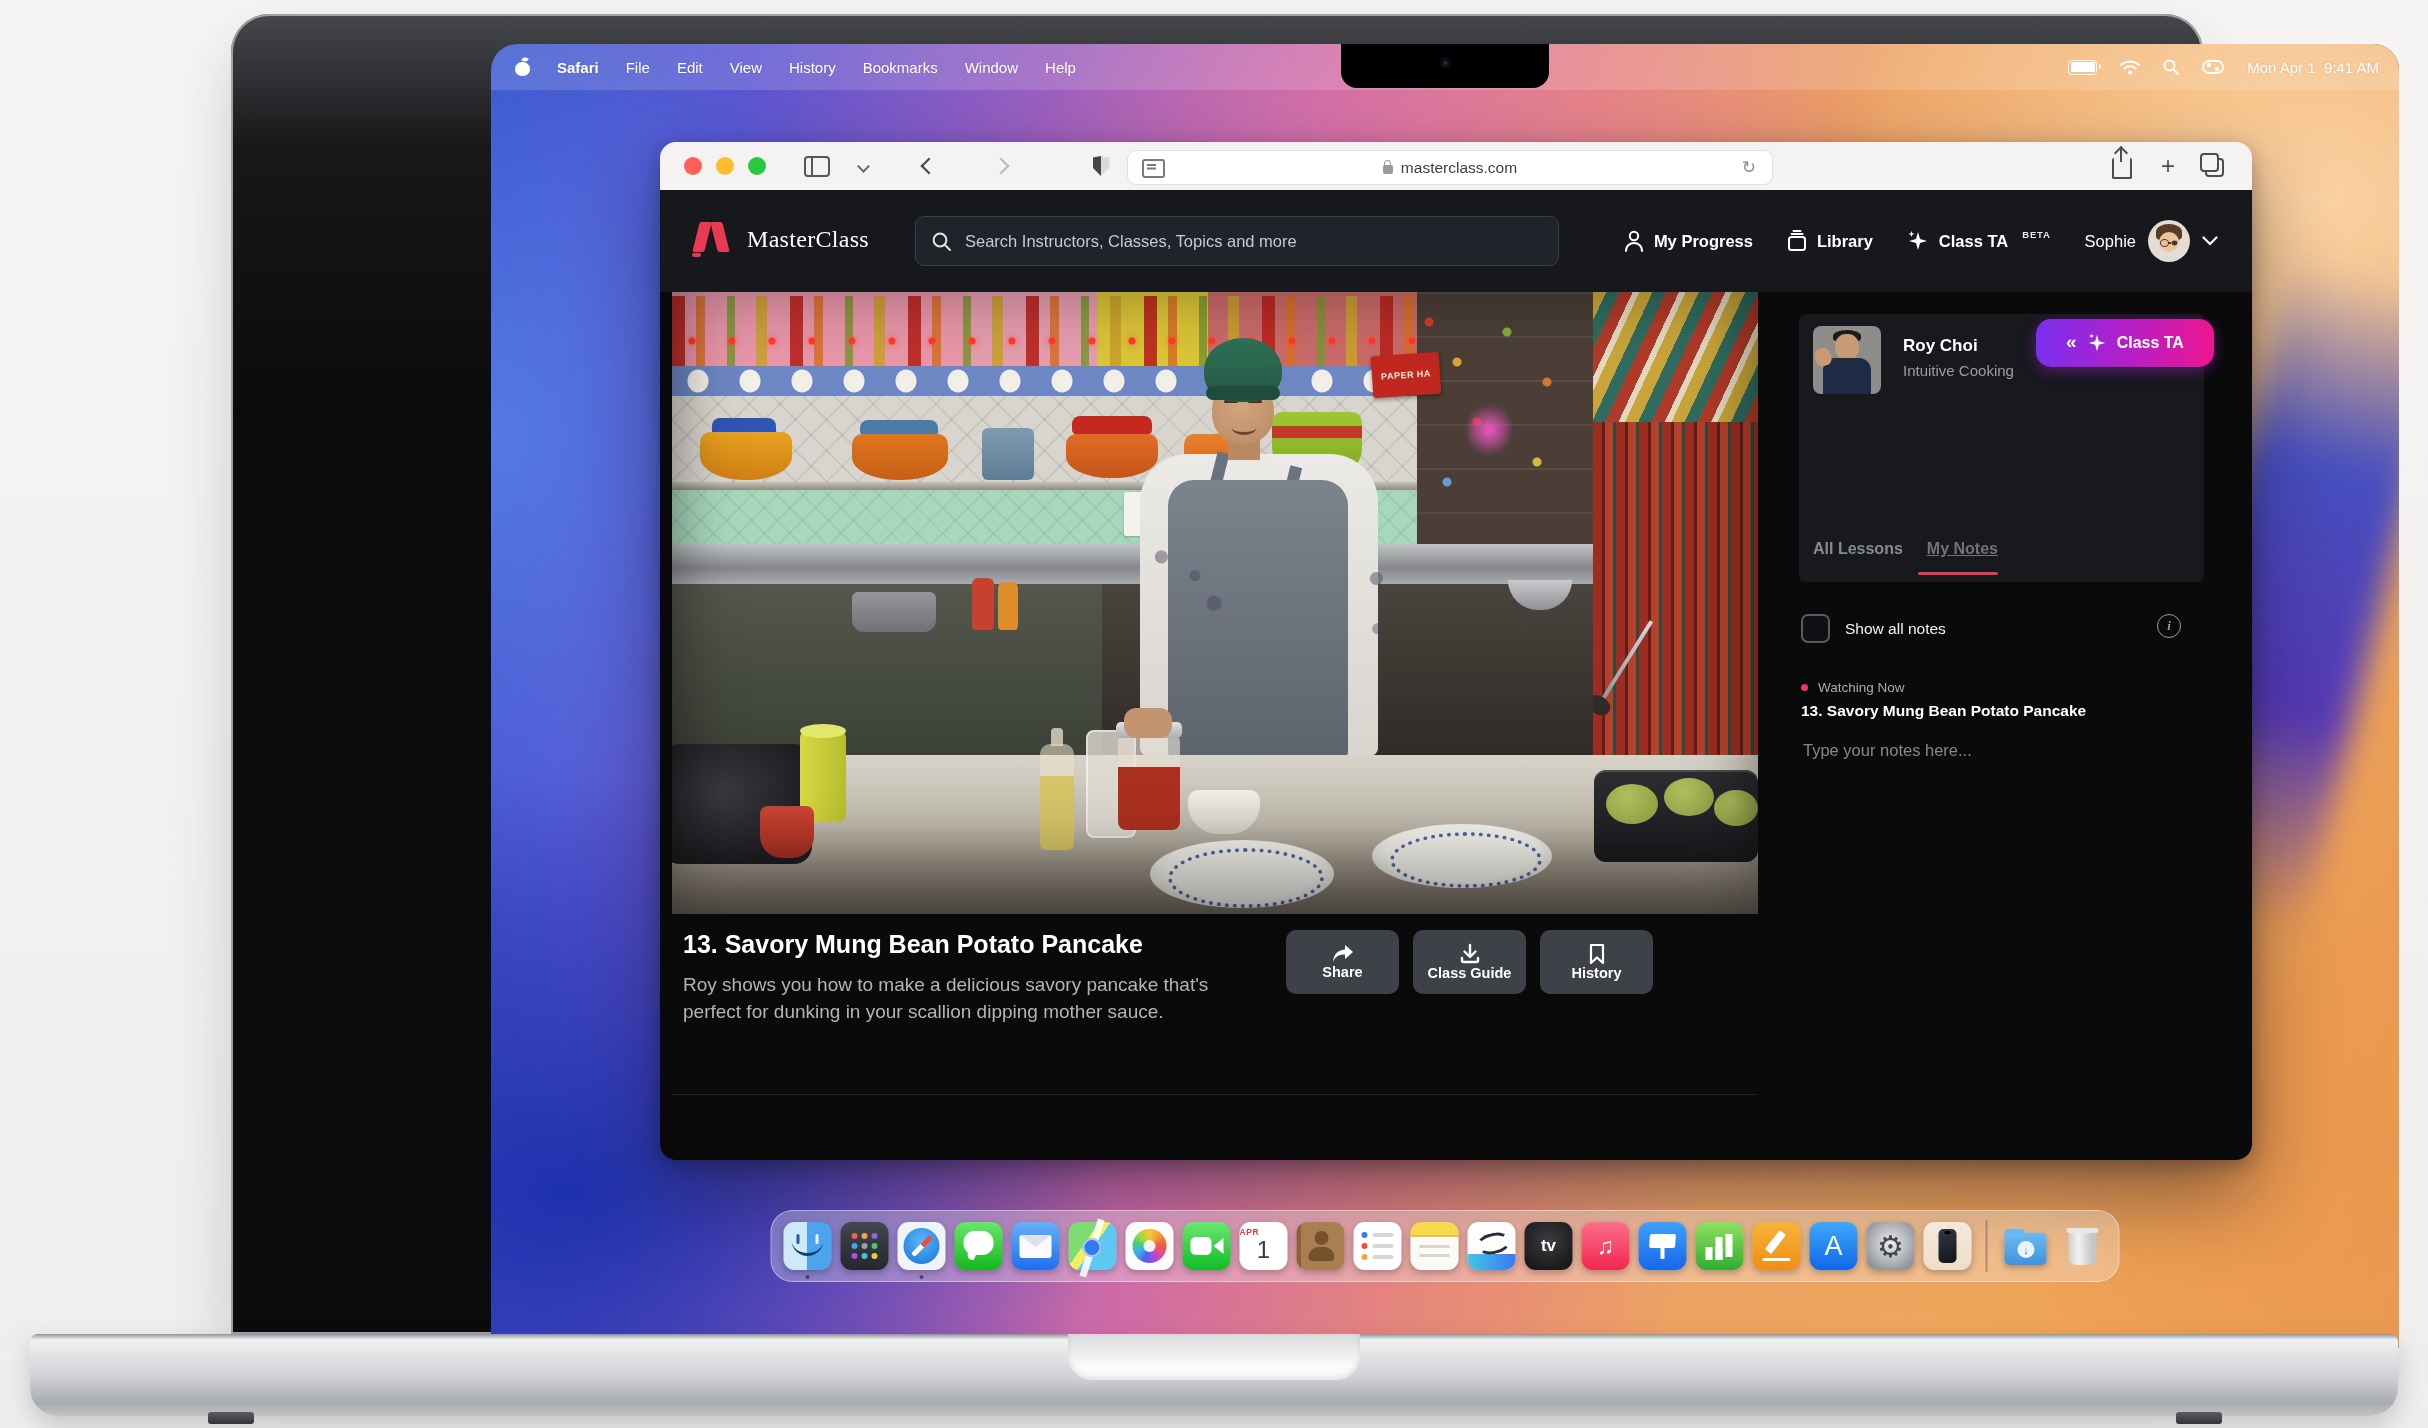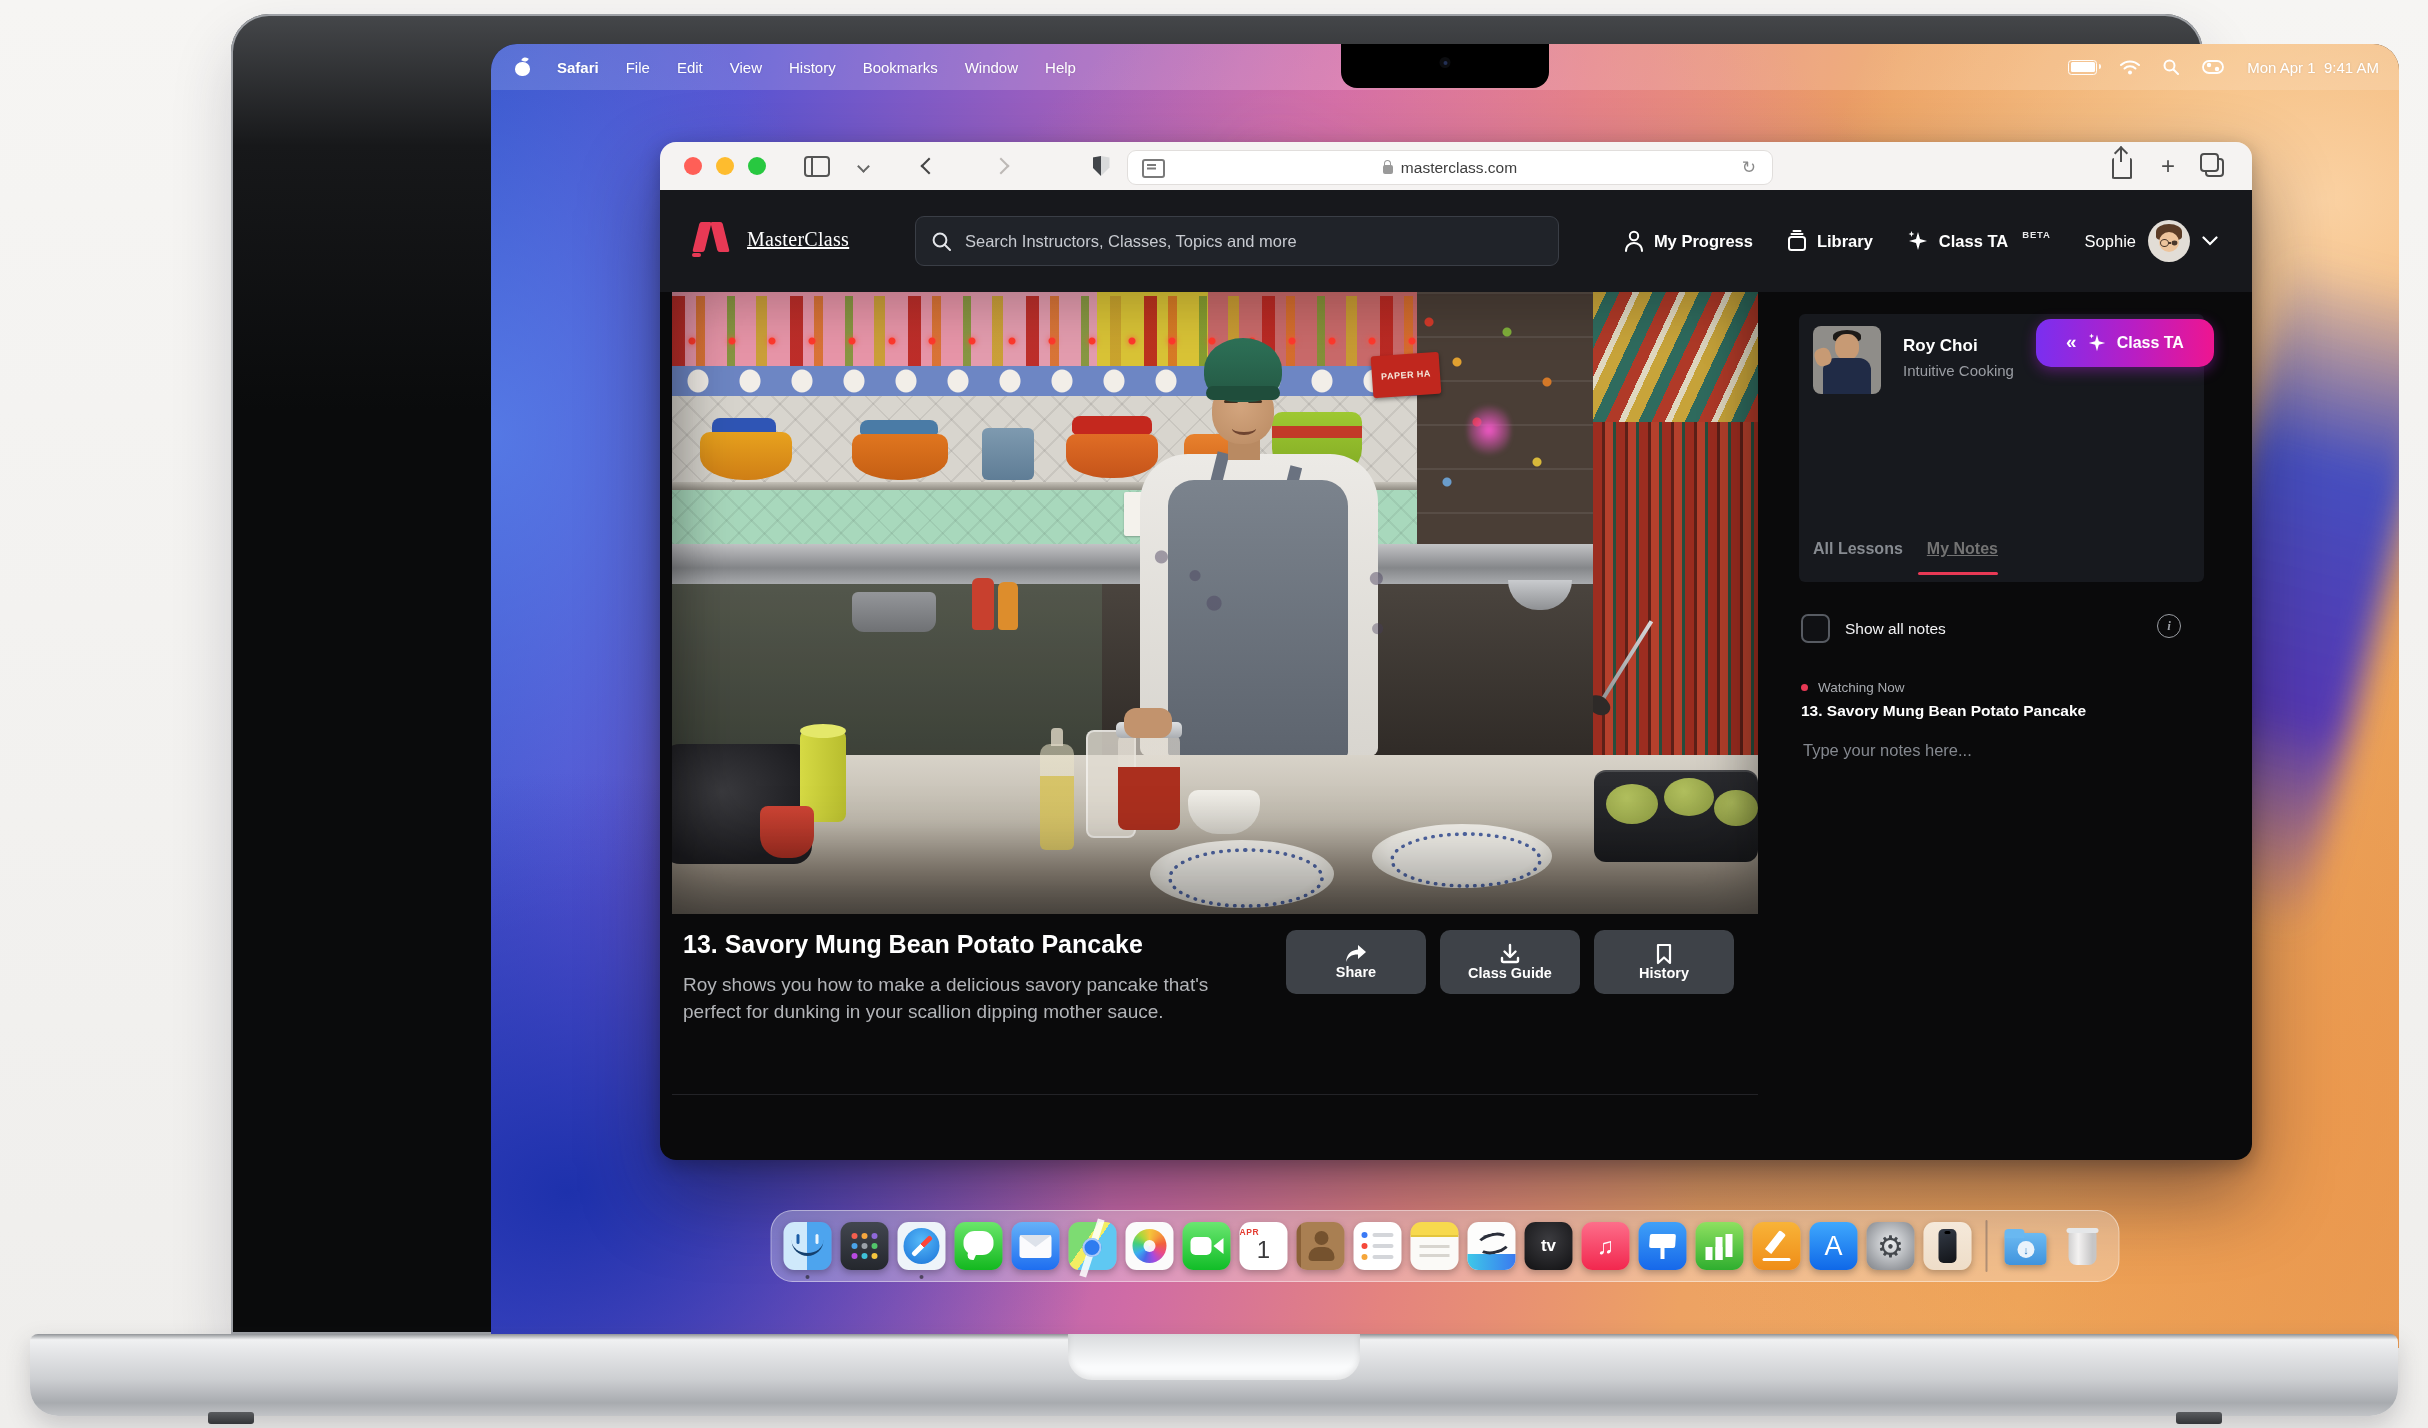--- a/index.html
+++ b/index.html
@@ -71,21 +71,21 @@
 
   
   .page{position:absolute;left:0;right:0;top:48px;bottom:0;background:#0a0a0b;}
   .mc-header{position:absolute;left:0;right:0;top:0;height:102px;background:#17181c;}
   .mc-logo{position:absolute;left:32px;top:30px;display:flex;align-items:center;gap:13px;}
   .mc-mark{position:relative;width:42px;height:38px;}
   .mc-mark i{position:absolute;background:#e83955;border-radius:2px;}
   .mc-mark .s1{left:4px;top:2px;width:12px;height:30px;transform:skewX(-14deg);}
   .mc-mark .s2{left:22px;top:2px;width:12px;height:30px;transform:skewX(14deg);}
   .mc-mark .s3{left:0px;top:33px;width:9px;height:4px;}
-  .mc-logo-text{font-family:"Liberation Serif",serif;font-size:20px;color:#fff;letter-spacing:.3px;text-decoration:underline;}
+  .mc-logo-text{font-family:"Liberation Serif",serif;font-size:24px;color:#fff;letter-spacing:.3px;}
   .mc-search{position:absolute;left:255px;top:26px;width:644px;height:50px;background:#202329;border:1px solid #3a3e46;border-radius:9px;display:flex;align-items:center;padding:0 16px;box-sizing:border-box;gap:12px;}
   .mc-search input{flex:1;background:transparent;border:none;outline:none;color:#e3e5e9;font-size:16.5px;font-family:"Liberation Sans",sans-serif;}
   .mc-search input::placeholder{color:#c7cad0;}
   .mc-nav{position:absolute;right:34px;top:0;height:102px;display:flex;align-items:center;gap:34px;color:#fff;}
   .mc-nav-item{display:flex;align-items:center;gap:10px;font-size:16.5px;font-weight:bold;cursor:pointer;}
   .beta{font-size:9.5px;font-weight:bold;letter-spacing:.8px;vertical-align:super;position:relative;top:-7px;margin-left:4px;color:#e8e8ea;}
   .user{display:flex;align-items:center;gap:12px;font-weight:normal;}
   .avatar{width:42px;height:42px;border-radius:50%;background:#e2ddd6;position:relative;overflow:hidden;}
   .avatar .hair{position:absolute;left:8px;top:4px;width:26px;height:16px;border-radius:50% 50% 20% 20%;background:#5b3c26;}
   .avatar .face{position:absolute;left:11px;top:12px;width:20px;height:20px;border-radius:50%;background:#edc49c;}
@@ -209,21 +209,21 @@
   .watching{position:absolute;left:2px;top:388px;display:flex;align-items:center;gap:10px;font-size:13.5px;color:#a8abb0;}
   .wdot{width:7px;height:7px;border-radius:50%;background:#e83955;}
   .plesson{position:absolute;left:2px;top:410px;font-size:15.5px;font-weight:bold;color:#fff;}
   .pnotes-input{position:absolute;left:2px;top:448px;width:380px;background:transparent;border:none;outline:none;color:#d8dadd;font-size:16.5px;font-family:"Liberation Sans",sans-serif;}
   .pnotes-input::placeholder{color:#84888f;}
 
   
   .l-title{position:absolute;left:23px;top:740px;font-size:25px;font-weight:bold;color:#fff;}
   .l-desc{position:absolute;left:23px;top:782px;width:560px;font-size:19px;line-height:1.42;color:#b2b4b8;}
   .actions{position:absolute;left:626px;top:740px;display:flex;gap:14px;}
-  .act-btn{width:140px;height:64px;background:#3e4248;border-radius:10px;display:flex;flex-direction:column;align-items:center;justify-content:center;color:#fff;cursor:pointer;}
+  .act-btn{width:113px;height:64px;background:#3e4248;border-radius:10px;display:flex;flex-direction:column;align-items:center;justify-content:center;color:#fff;cursor:pointer;}
   .act-btn span{font-size:14.5px;font-weight:bold;}
   .pg-divider{position:absolute;left:12px;top:904px;width:1086px;height:1px;background:#232327;}
 
   
   .dock{position:absolute;left:50%;bottom:66px;transform:translateX(-50%);height:70px;padding:0 12px;background:rgba(252,252,255,.30);border:1px solid rgba(255,255,255,.42);border-radius:22px;display:flex;align-items:center;justify-content:center;gap:9px;}
   .dicon{width:48px;height:48px;border-radius:11px;position:relative;flex:none;box-shadow:0 3px 7px rgba(0,0,0,.25);cursor:pointer;}
   .dicon::before,.dicon::after{content:"";position:absolute;}
   .dot-run{position:absolute;bottom:3px;width:4px;height:4px;border-radius:50%;background:rgba(35,35,40,.65);}
   .dsep{width:2px;height:52px;background:rgba(60,60,75,.35);border-radius:1px;margin:0 5px;flex:none;}
   .dlabel{position:absolute;inset:0;display:flex;align-items:center;justify-content:center;color:#fff;}

